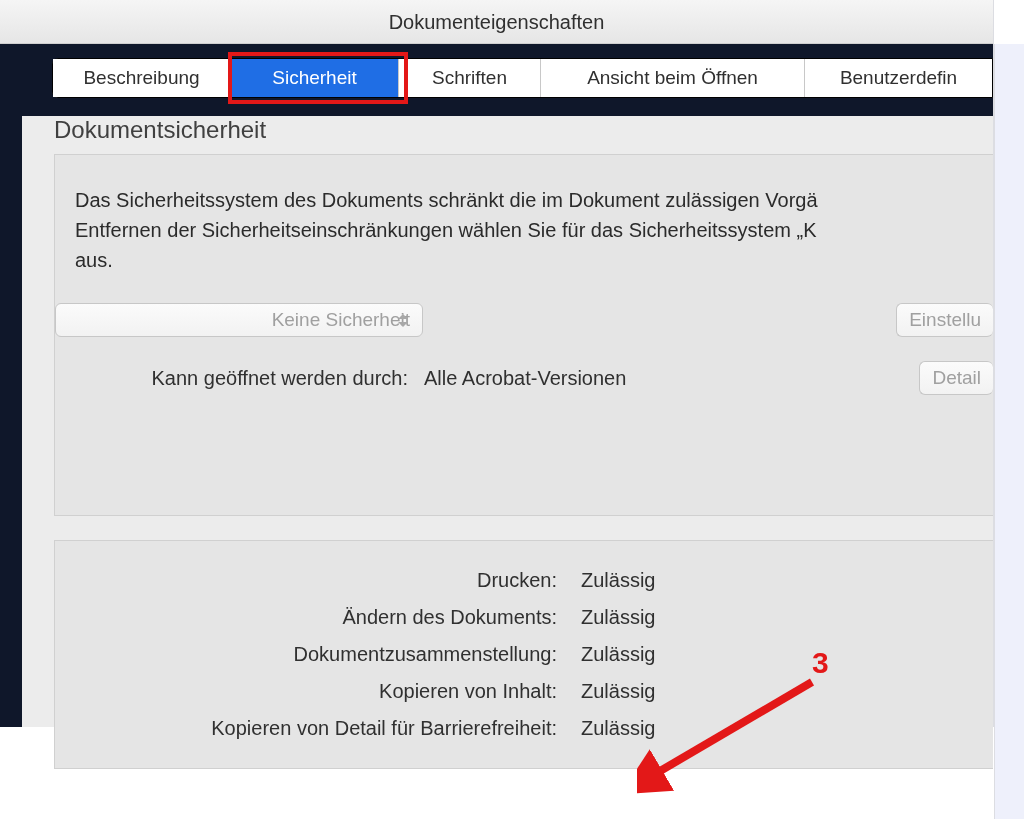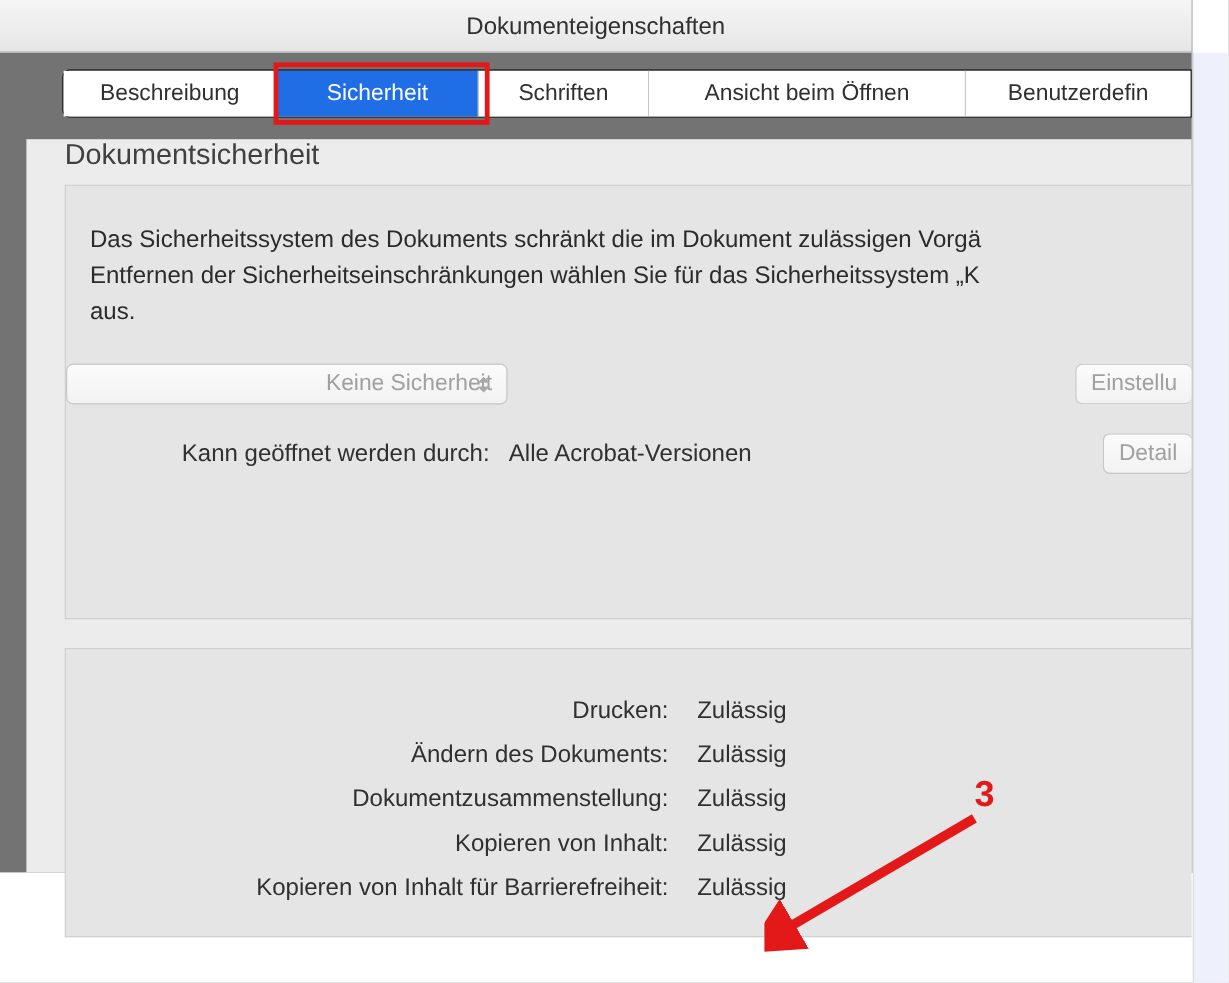--- a/index.html
+++ b/index.html
@@ -23,21 +23,21 @@
       height: 775px;
       background: #eef0fb;
       border-left: 1px solid #dcdde2;
     }
     .window {
       position: absolute;
       left: 0;
       top: 0;
       width: 994px;
       height: 727px;
-      background: #737373;
+      background: #0f172a;
       border-right: 1px solid #dcdde2;
     }
     .titlebar {
       height: 44px;
       background: linear-gradient(#f5f5f5, #e6e6e6);
       border-bottom: 1px solid #cfcfcf;
       text-align: center;
       line-height: 44px;
       font-size: 20px;
       color: #303030;
@@ -257,39 +257,39 @@
       <div class="form-row" style="margin-bottom:92px;">
         <div class="form-label">Kann geöffnet werden durch:</div>
         <div class="form-value-static">Alle Acrobat-Versionen</div>
         <div class="side-btn">Detail</div>
       </div>
     </div>
 
     <div class="group-sep"></div>
 
 
-    <div class="group" style="padding-top:40px;">
+    <div class="group" style="padding-top:28px;">
       <div class="summary-row">
         <div class="summary-label">Drucken:</div>
         <div class="summary-value">Zulässig</div>
       </div>
       <div class="summary-row">
         <div class="summary-label">Ändern des Dokuments:</div>
         <div class="summary-value">Zulässig</div>
       </div>
       <div class="summary-row">
         <div class="summary-label">Dokumentzusammenstellung:</div>
         <div class="summary-value">Zulässig</div>
       </div>
       <div class="summary-row">
         <div class="summary-label">Kopieren von Inhalt:</div>
         <div class="summary-value">Zulässig</div>
       </div>
       <div class="summary-row" style="margin-bottom:0;">
-        <div class="summary-label">Kopieren von Inhalt für Barrierefreiheit:</div>
+        <div class="summary-label">Kopieren von Detail für Barrierefreiheit:</div>
         <div class="summary-value">Zulässig</div>
       </div>
     </div>
 
     <div class="anno-number" style="left:790px; top:530px;">3</div>
     <svg class="anno-arrow" style="left:615px; top:558px;" width="200" height="120">
       <defs>
         <marker id="arrowhead" markerWidth="6" markerHeight="6" refX="1" refY="3" orient="auto">
           <polygon points="0 0, 6 3, 0 6" fill="#e31818"></polygon>
         </marker>

